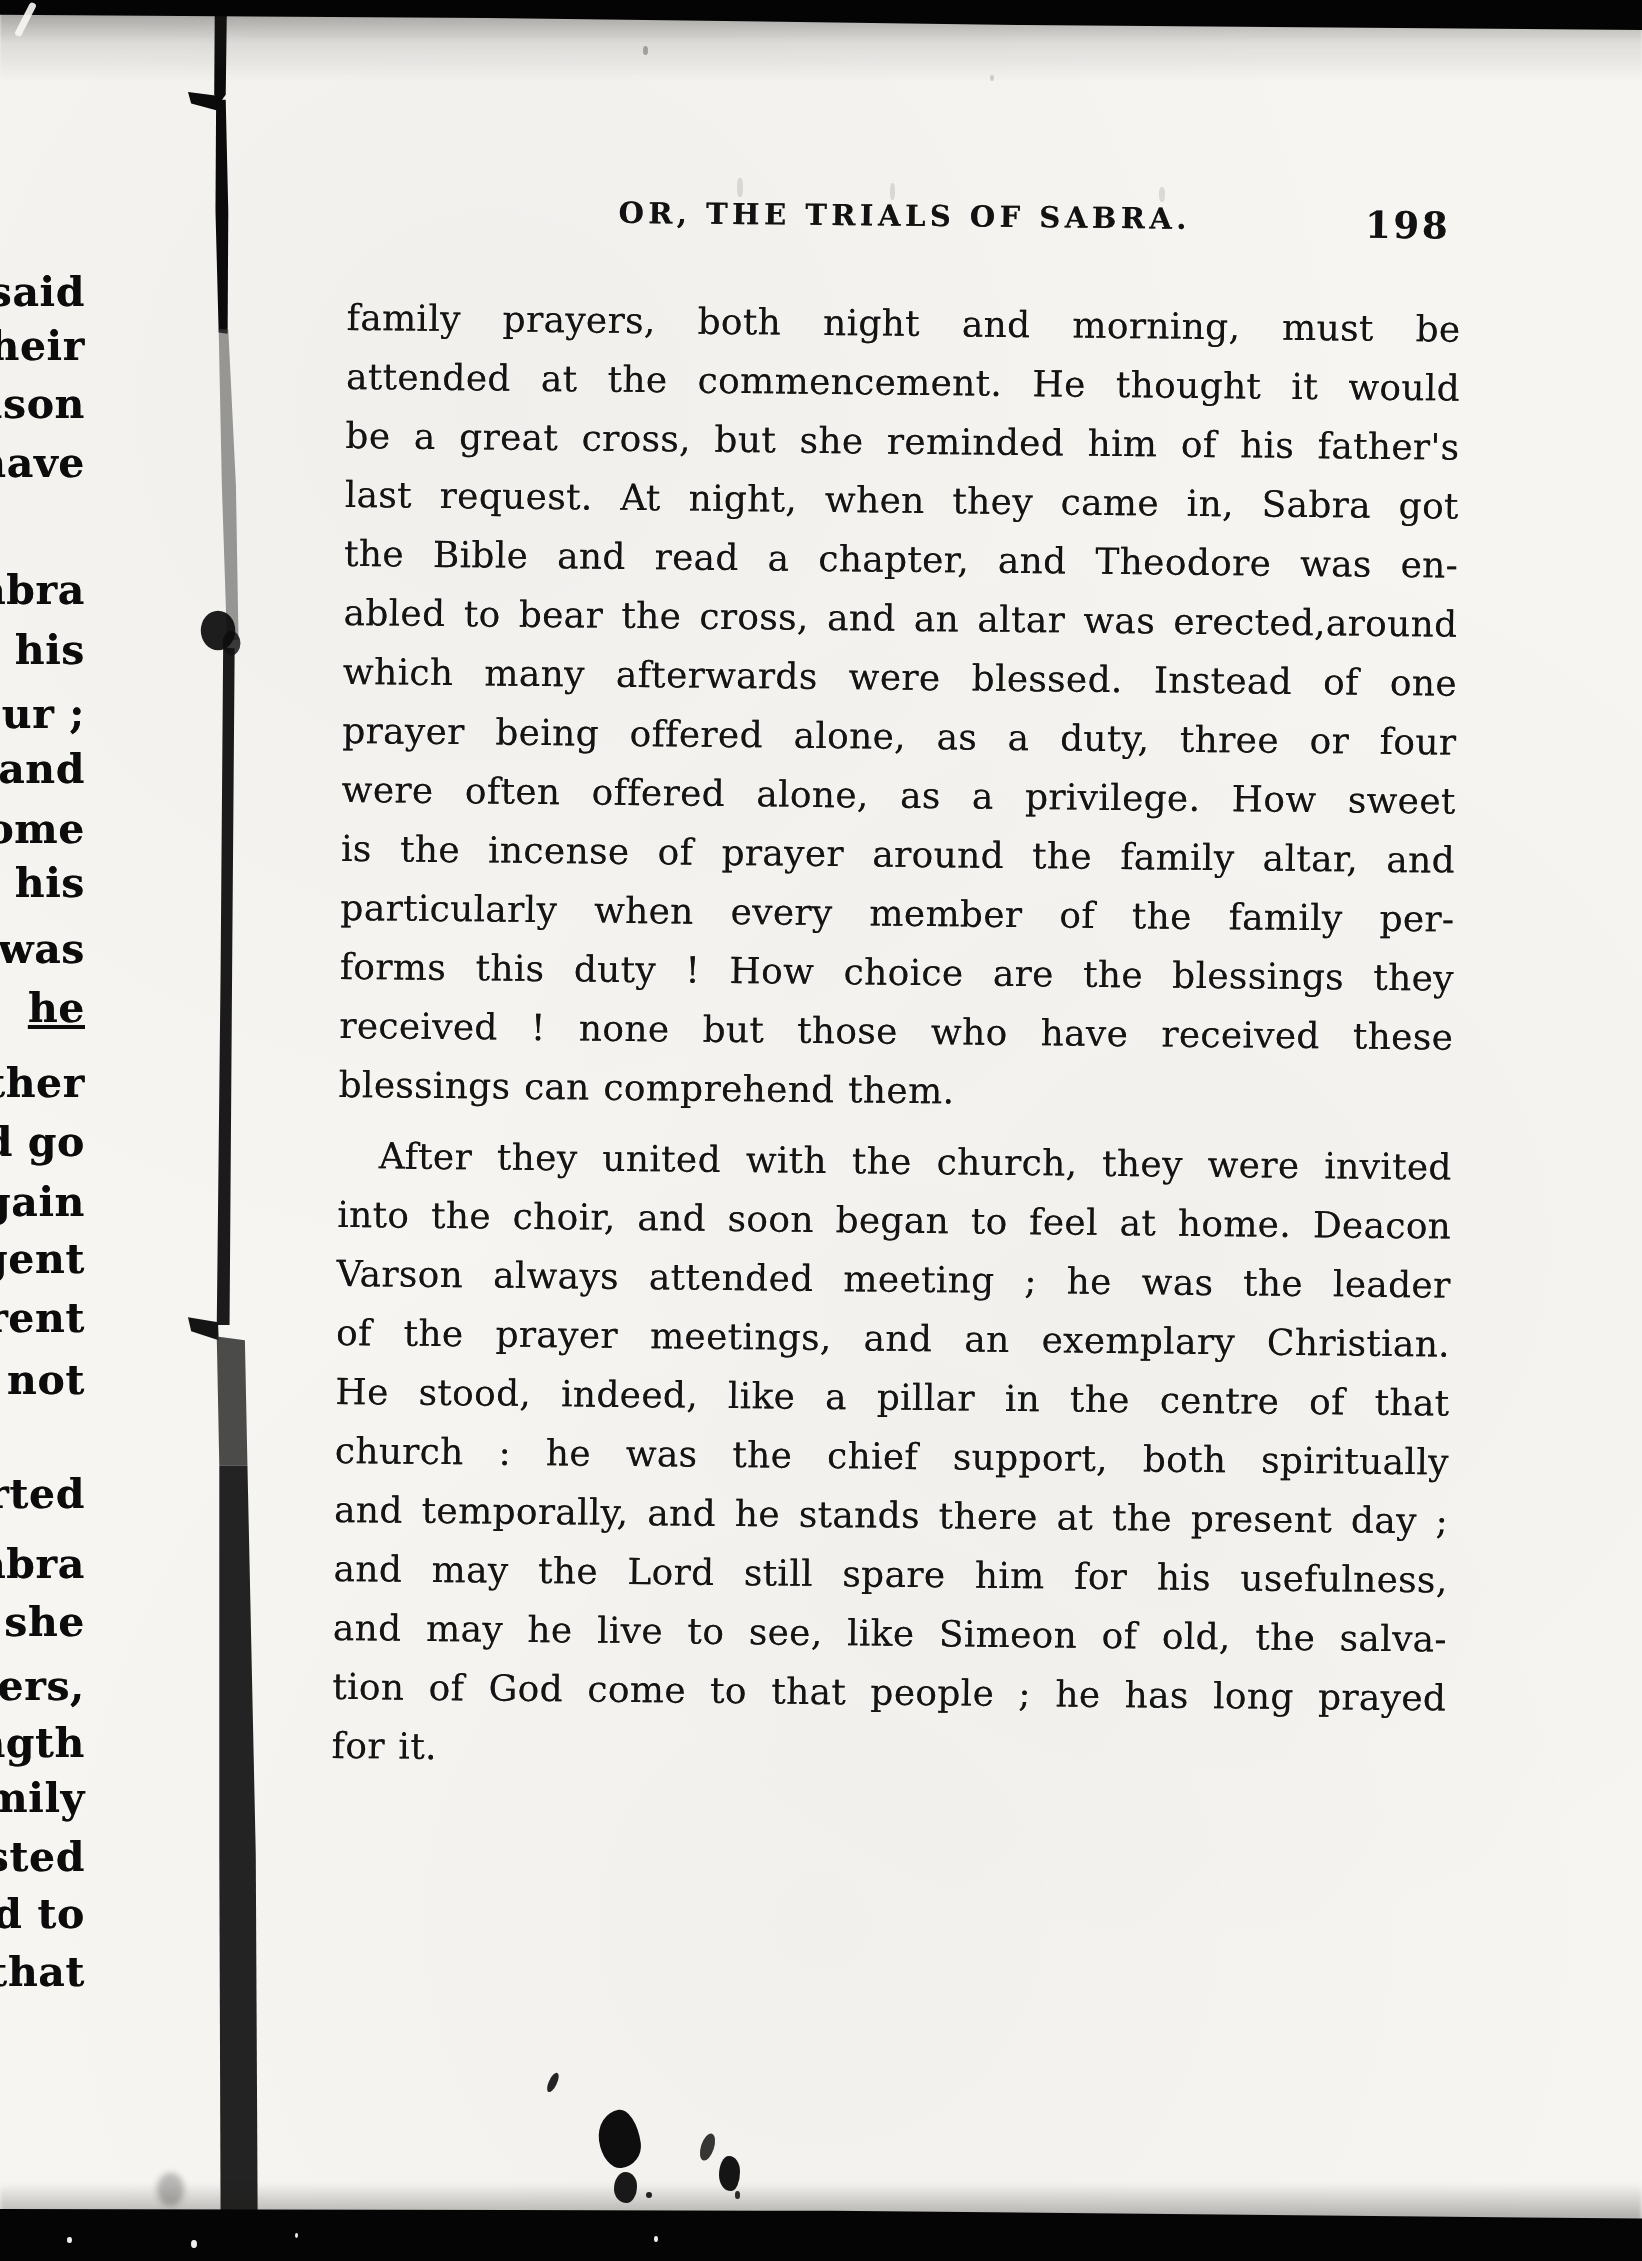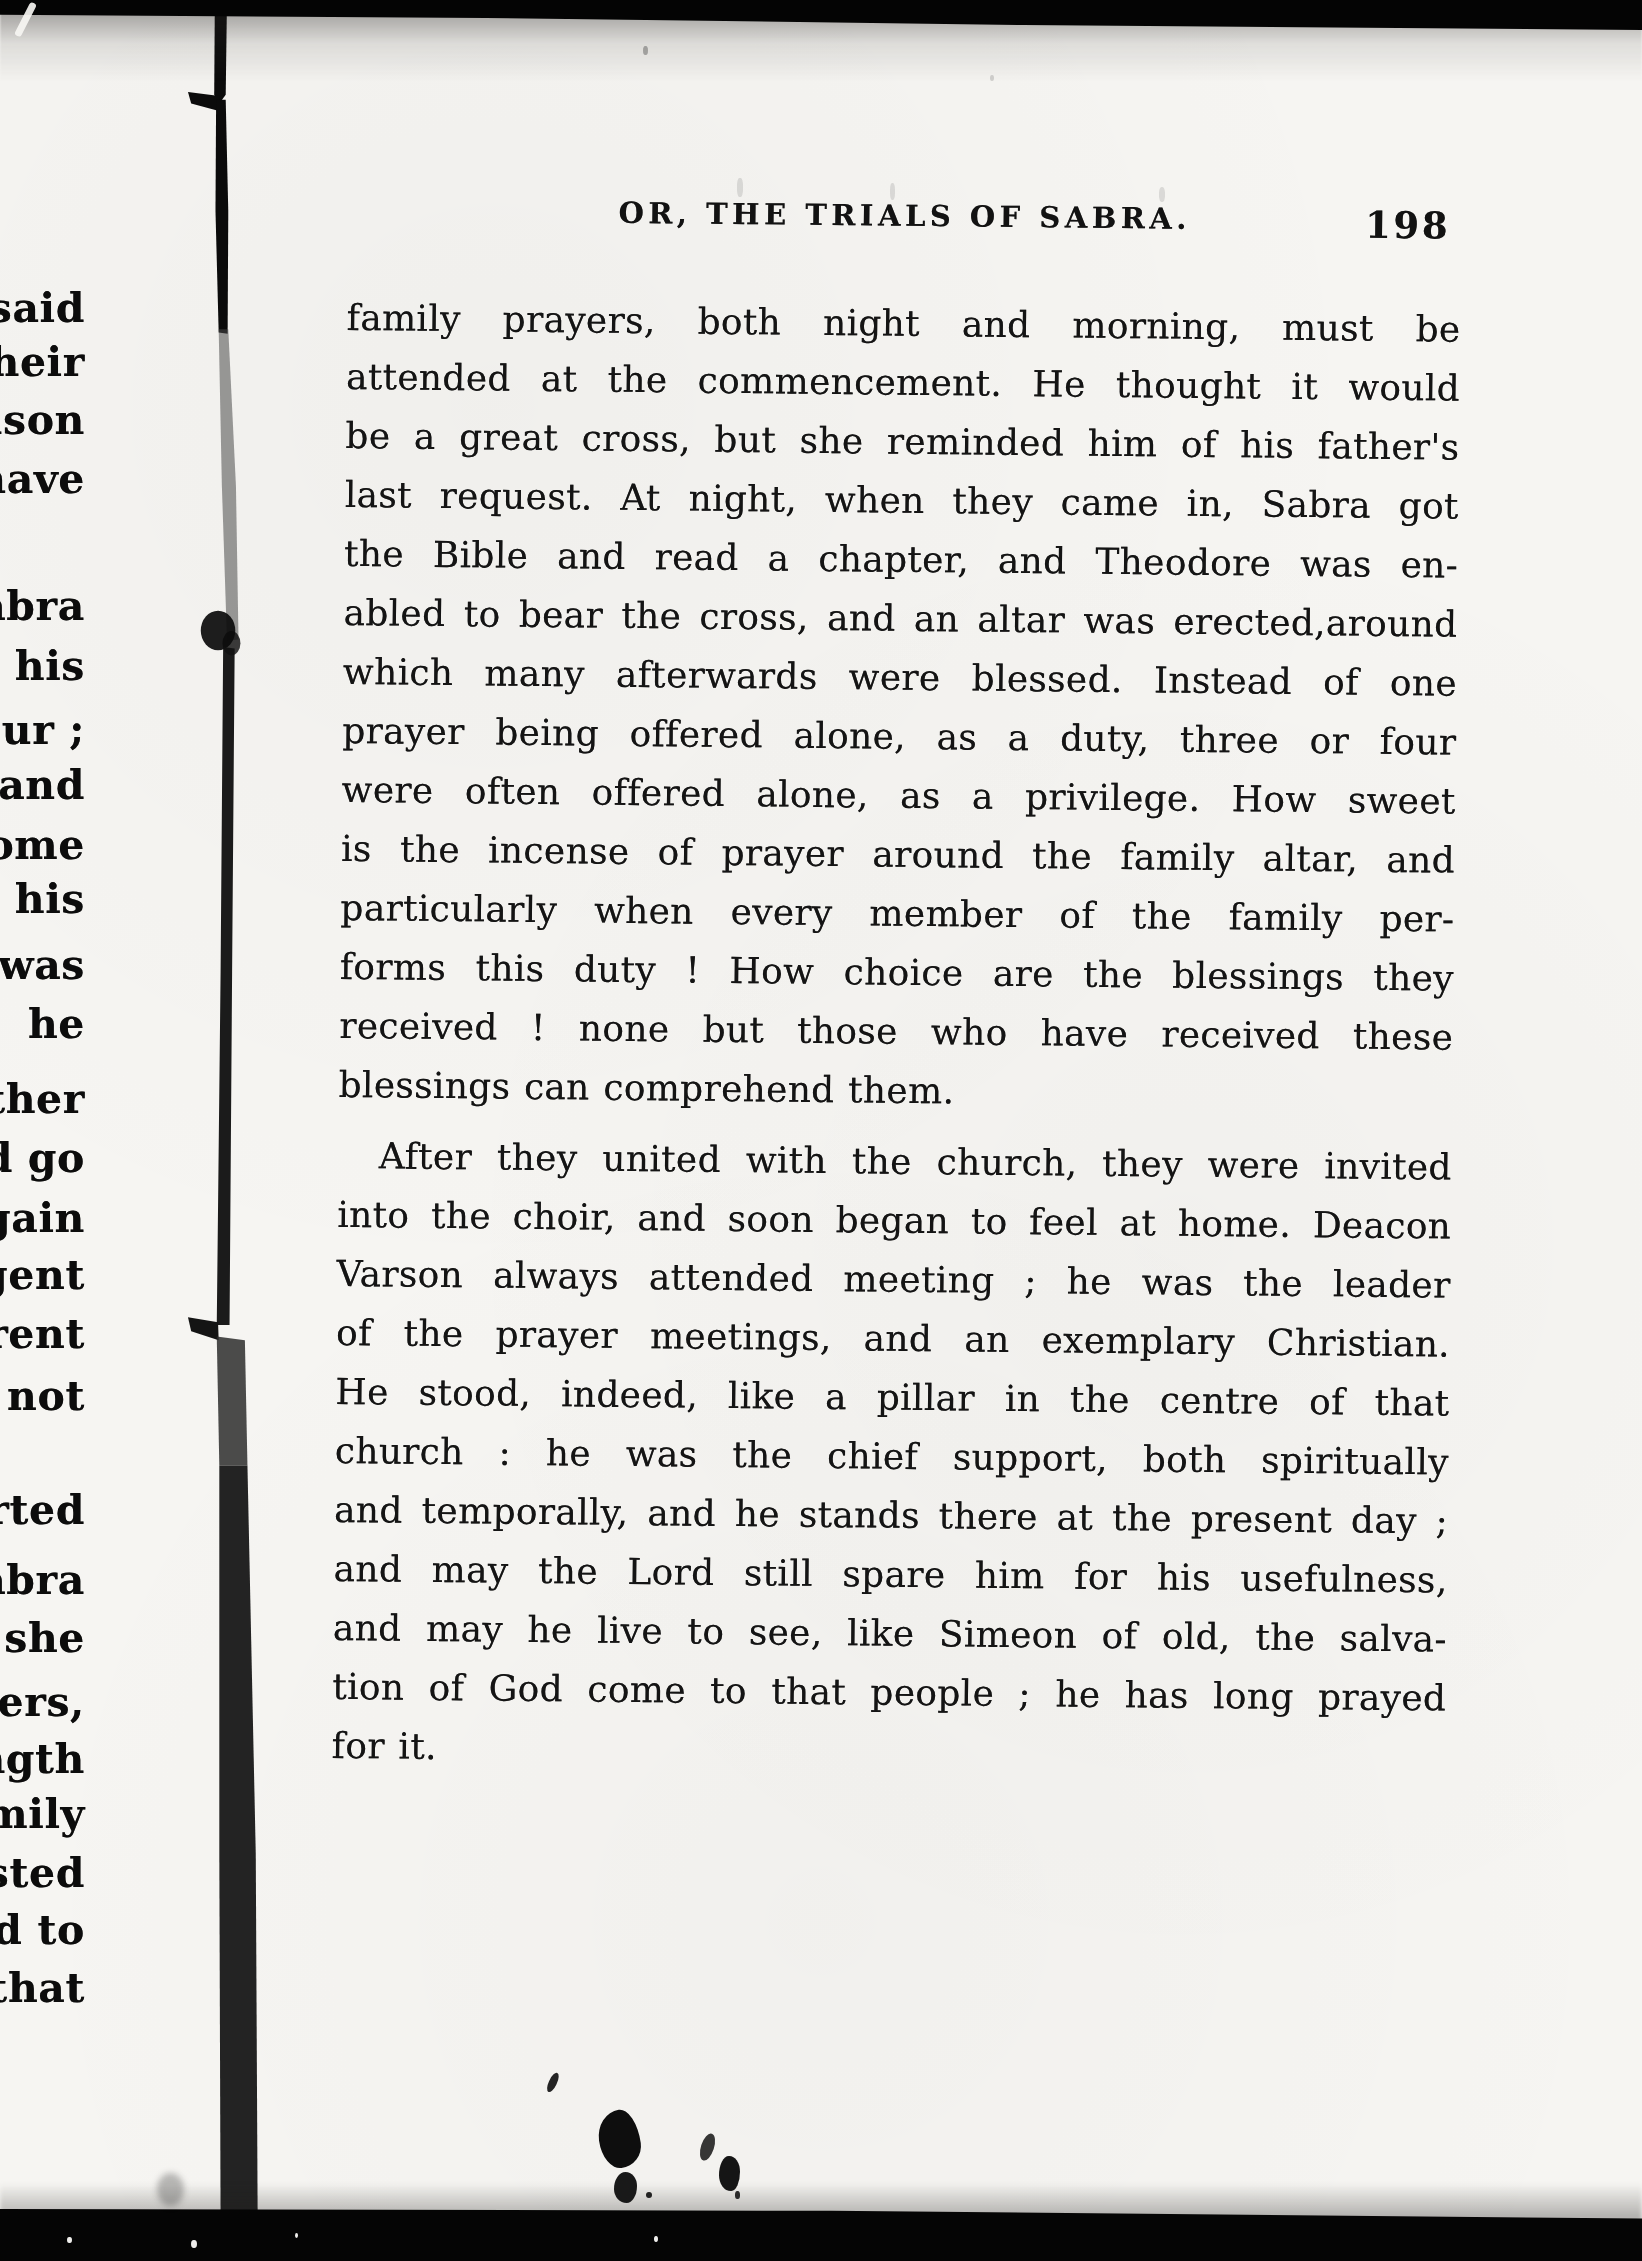--- a/index.html
+++ b/index.html
@@ -39,21 +39,21 @@
     position:absolute;left:22px;top:1.3px;width:7px;height:37px;background:#f6f5f2;
     transform:rotate(27deg);opacity:.92;border-radius:3.2px;
   }
   .bottom-speck{position:absolute;background:#efeeec;border-radius:50%;}
 
   
   .crease{position:absolute;left:0;top:0;}
 
   
   .margin-col{
-    position:absolute;left:0;top:16px;width:85px;height:2137px;
+    position:absolute;left:0;top:0;width:85px;height:2137px;
   }
   .margin-col .frag{
     position:absolute;right:0;
     font-size:41px;font-weight:bold;line-height:1;
     color:#0c0c0c;white-space:nowrap;
     letter-spacing:0.6px;
     text-shadow:0 0 0.6px rgba(10,10,10,.6);
   }
 
   
@@ -132,21 +132,21 @@
       <div class="frag" style="top: 326px;">heir</div>
       <div class="frag" style="top: 384px;">lson</div>
       <div class="frag" style="top: 443px;">have</div>
       <div class="frag" style="top: 570px;">abra</div>
       <div class="frag" style="top: 630px;">his</div>
       <div class="frag" style="top: 694px;">ur ;</div>
       <div class="frag" style="top: 749px;">and</div>
       <div class="frag" style="top: 809px;">ome</div>
       <div class="frag" style="top: 863px;">his</div>
       <div class="frag" style="top: 929px;">was</div>
-      <div class="frag" style="top: 988px;">he</div>
+      <div class="frag" style="top: 988px; text-decoration: underline;">he</div>
       <div class="frag" style="top: 1063px;">ther</div>
       <div class="frag" style="top: 1122px;">d go</div>
       <div class="frag" style="top: 1182px;">gain</div>
       <div class="frag" style="top: 1239px;">gent</div>
       <div class="frag" style="top: 1298px;">rent</div>
       <div class="frag" style="top: 1360px;">not</div>
       <div class="frag" style="top: 1474px;">rted</div>
       <div class="frag" style="top: 1544px;">abra</div>
       <div class="frag" style="top: 1602px;">l she</div>
       <div class="frag" style="top: 1666px;">hers,</div>

